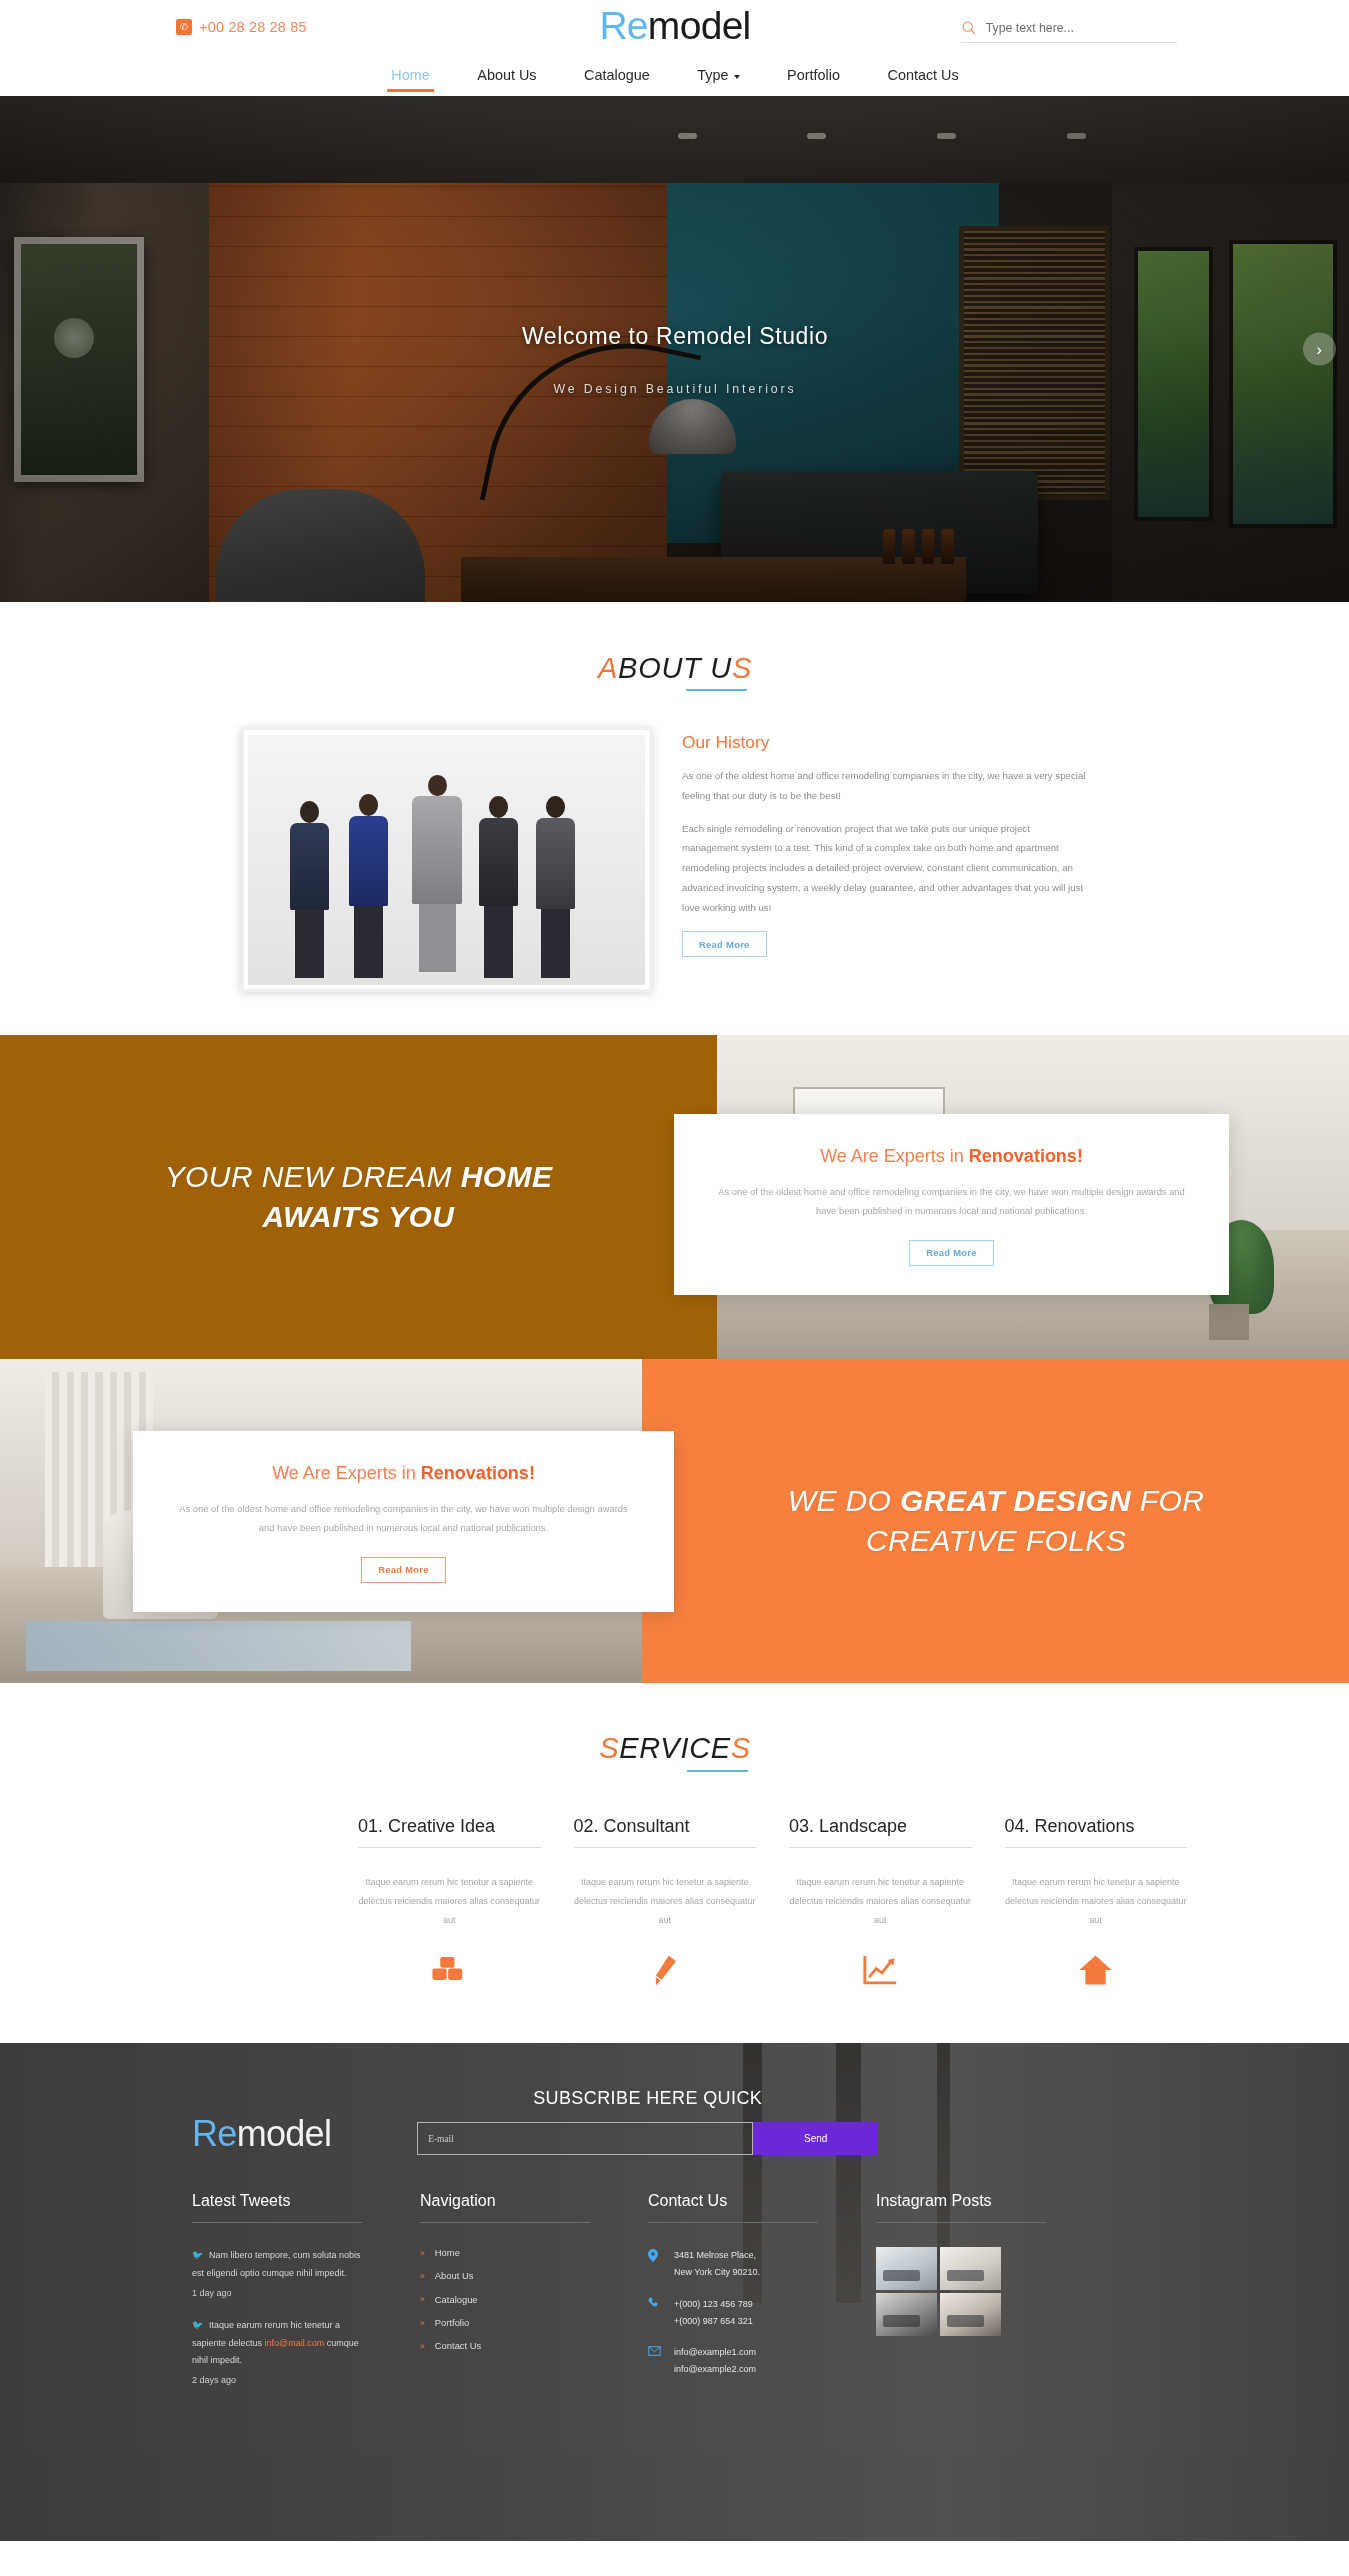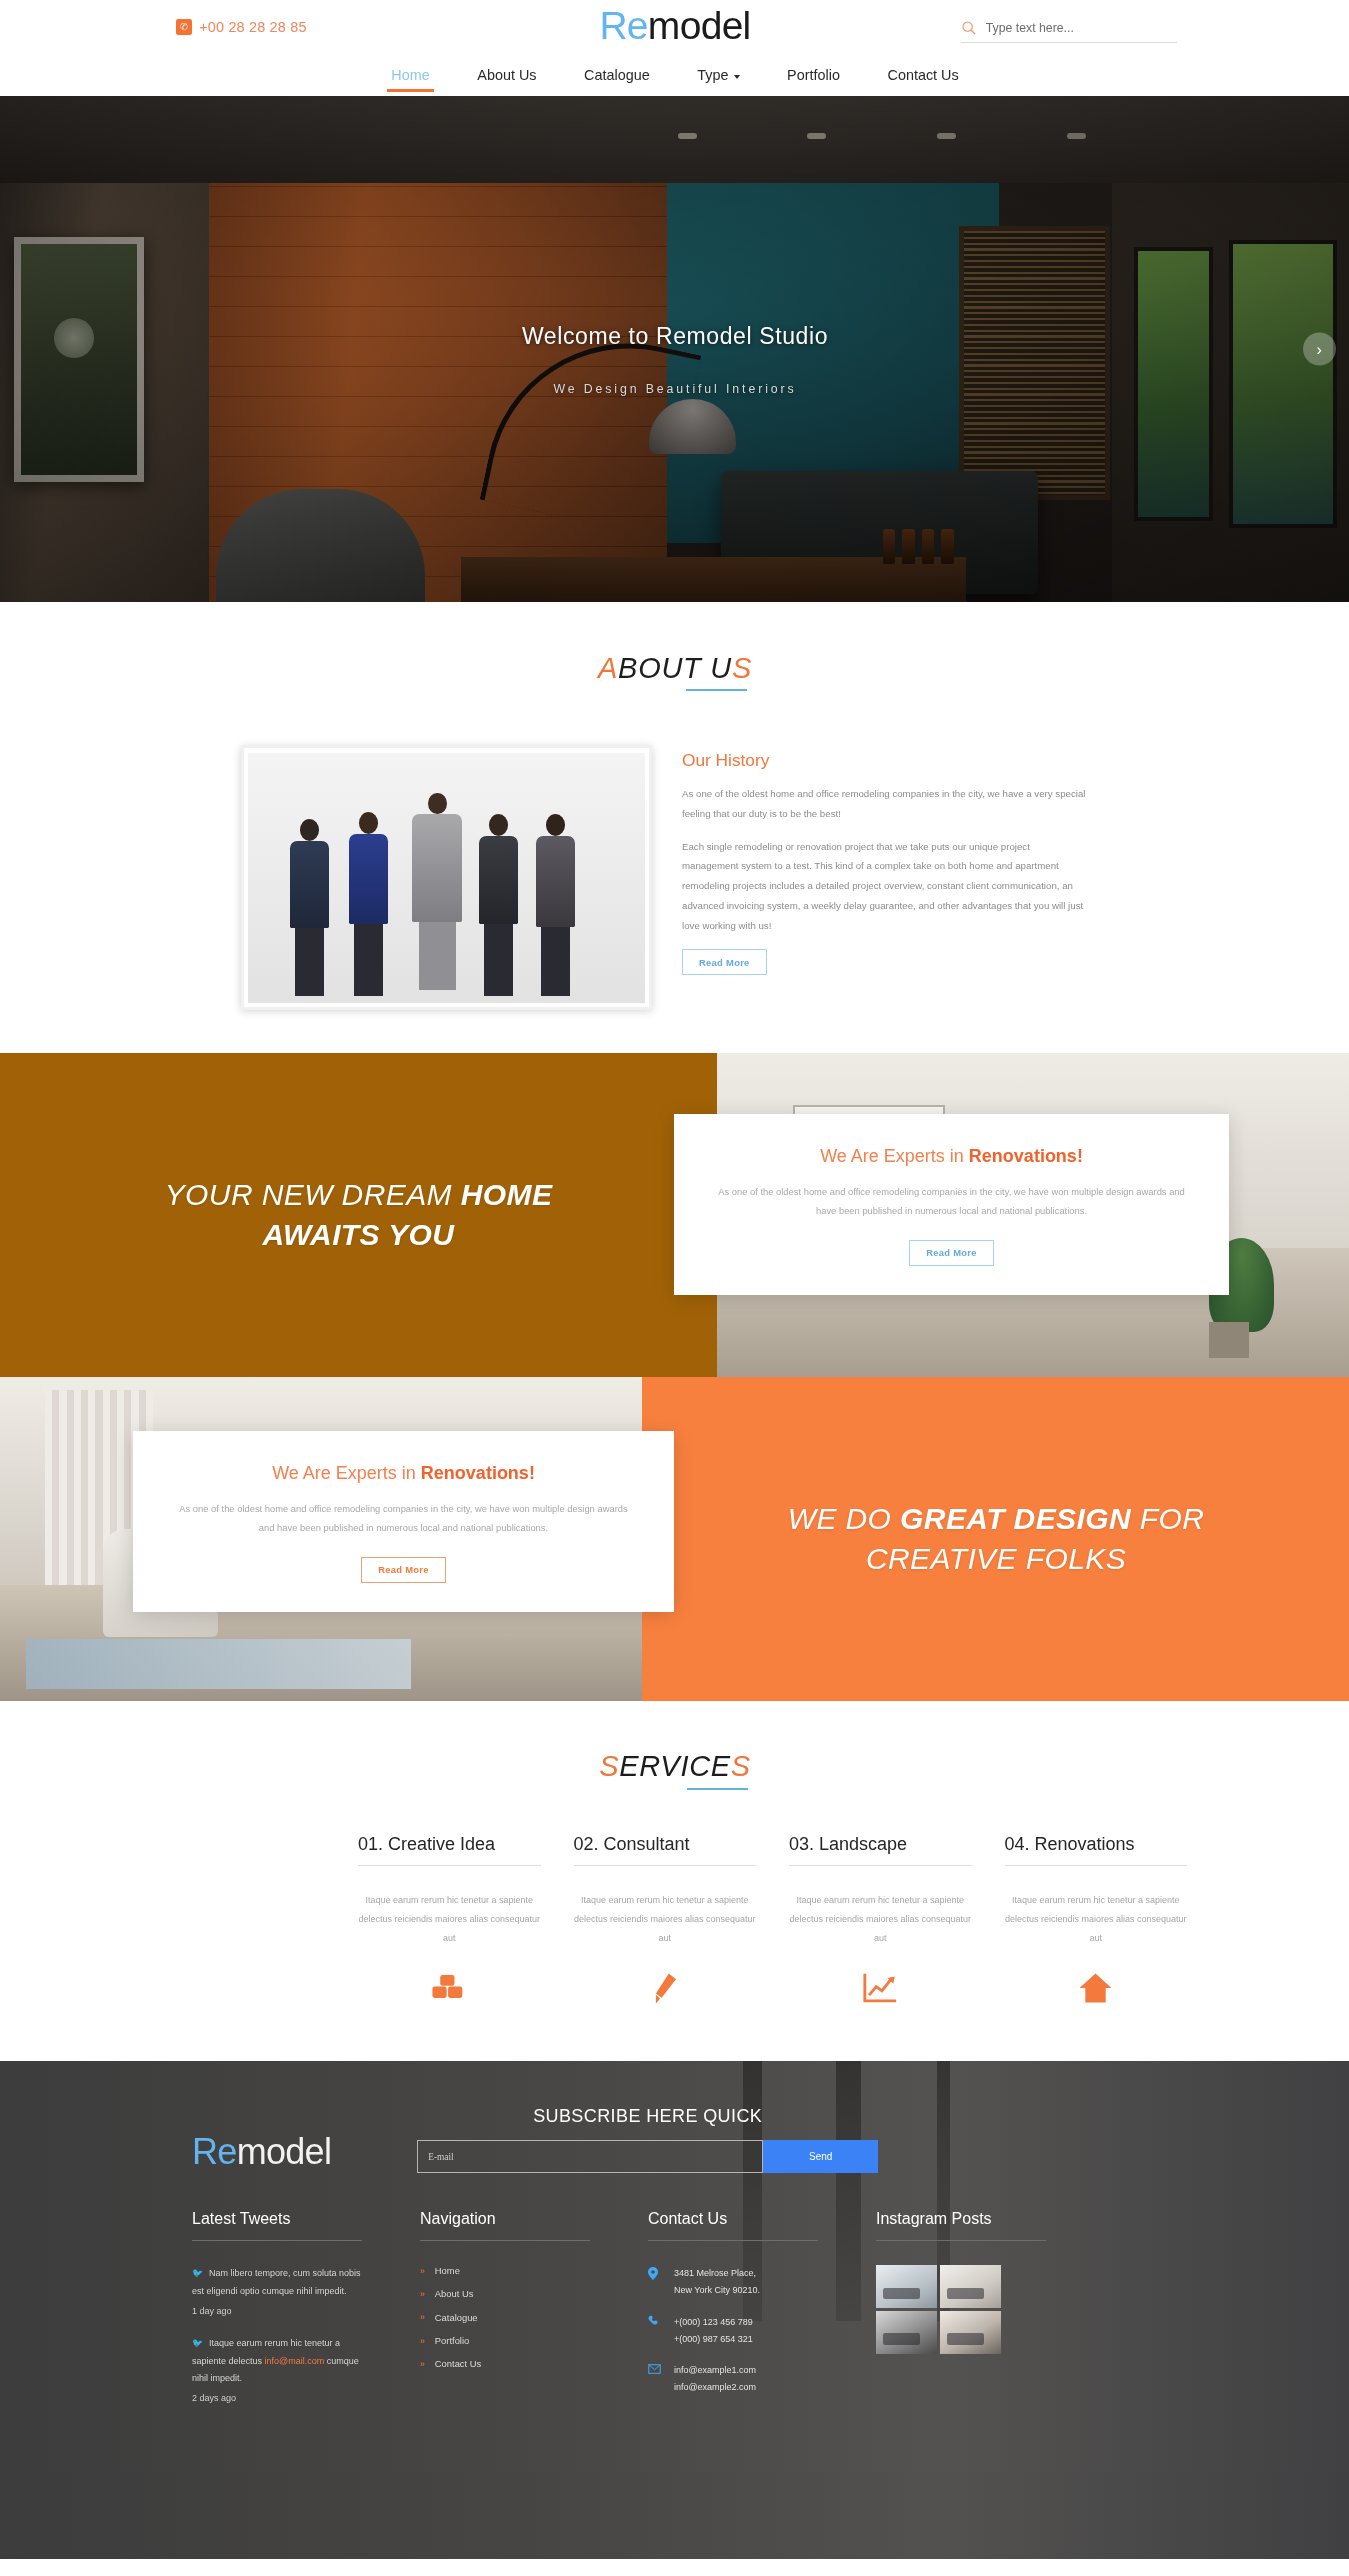--- a/index.html
+++ b/index.html
@@ -137,21 +137,21 @@
     width: 33px; height: 33px; border-radius: 50%; background: rgba(255,255,255,.28);
     display: flex; align-items: center; justify-content: center; color: #fff; font-size: 16px; cursor: pointer;
   }
 
   
   .about { background: #fff; padding: 50px 0 43px; }
   .sec-title { text-align: center; font-size: 29px; font-style: italic; font-weight: 400; letter-spacing: 0.7px; color: #1d1d1d; position: relative; display: inline-block; }
   .sec-title .hl { color: #f0763a; }
   .sec-title-wrap { text-align: center; }
   .sec-underline { display: block; width: 61px; height: 2.2px; background: #63b5d8; margin: 4.3px auto 0; margin-left: auto; position: relative; left: 42px; }
-  .about-row { width: 1024px; margin: 54px auto 0; display: flex; gap: 30px; align-items: flex-start; padding-left: 78px; }
+  .about-row { width: 1024px; margin: 36px auto 0; display: flex; gap: 30px; align-items: flex-start; padding-left: 78px; }
   .team-frame {
     width: 411px; height: 265px; border: 3.6px solid #f0f0f0; box-shadow: 0 2.2px 8.7px rgba(0,0,0,.18);
     background: #fff; padding: 4.3px; flex: none;
   }
   .team-photo { width: 100%; height: 100%; background: linear-gradient(180deg,#f4f4f4,#e2e2e2); position: relative; overflow: hidden; }
   .person { position: absolute; bottom: 7.2px; }
   .p-head { width: 19px; height: 21.6px; border-radius: 50%; margin: 0 auto; }
   .p-body { width: 39px; border-radius: 7.2px 7.2px 1.4px 1.4px; }
   .p-legs { width: 29px; margin: 0 auto; background: #2a2a33; }
   .about-text { padding-top: 4.3px; width: 404px; }
@@ -222,21 +222,21 @@
   .footer-logo .model { color: #f2f2f2; }
   .sub-block { flex: 1; max-width: 461px; margin-left: 43px; }
   .sub-title { color: #fff; font-size: 18px; text-align: center; letter-spacing: 0.4px; margin-bottom: 13px; }
   .sub-form { display: flex; gap: 0; }
   .sub-input {
     flex: 1; height: 33px; background: transparent; border: 0.7px solid #b5b5b5; color: #e6e6e6;
     padding: 0 10px; font-size: 9.4px; outline: none; font-family: Liberation Serif, serif;
   }
   .sub-input::placeholder { color: #cfcfcf; }
   .sub-btn {
-    width: 115px; height: 33px; background: #3b82f6; color: #fff; border: 0; font-size: 10px; cursor: pointer;
+    width: 125px; height: 33px; background: #6d28d9; color: #fff; border: 0; font-size: 10px; cursor: pointer;
     font-family: "Liberation Sans", sans-serif;
   }
   .cols { display: flex; padding: 0 0 50px 29px; gap: 0; }
   .col { width: 170px; margin-right: 58px; }
   .col:last-child { margin-right: 0; }
   .col-h { color: #fff; font-size: 16px; font-weight: 400; padding-bottom: 11.5px; border-bottom: 0.7px solid #6e6e6e; margin-bottom: 24.5px; }
   .tweet { color: #d6d6d6; font-size: 9px; line-height: 1.95; margin-bottom: 5.8px; }
   .tw-icon { color: #3fa9f5; margin-right: 5.8px; }
   .tweet a { color: #f37b45; text-decoration: none; }
   .tweet-time { color: #cfcfcf; font-size: 9px; margin-bottom: 19px; display: block; }

